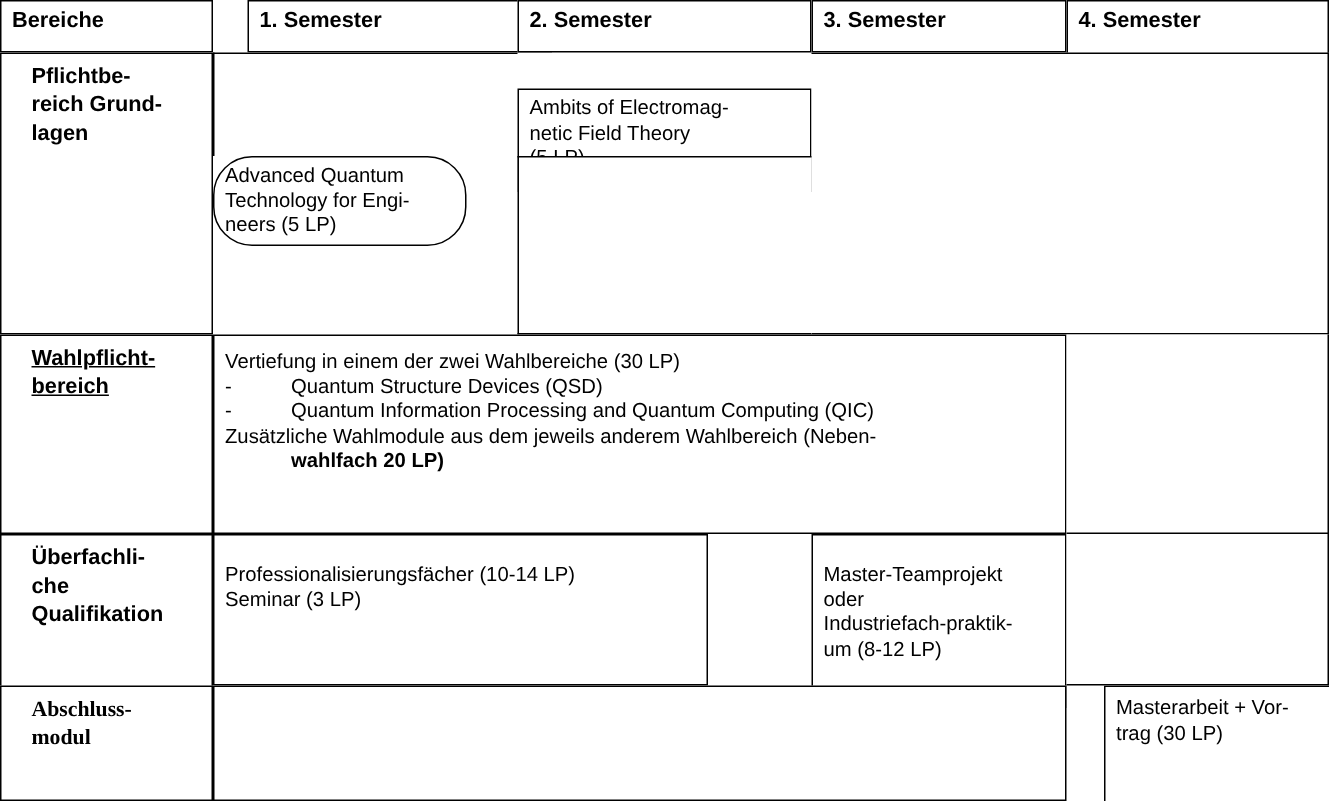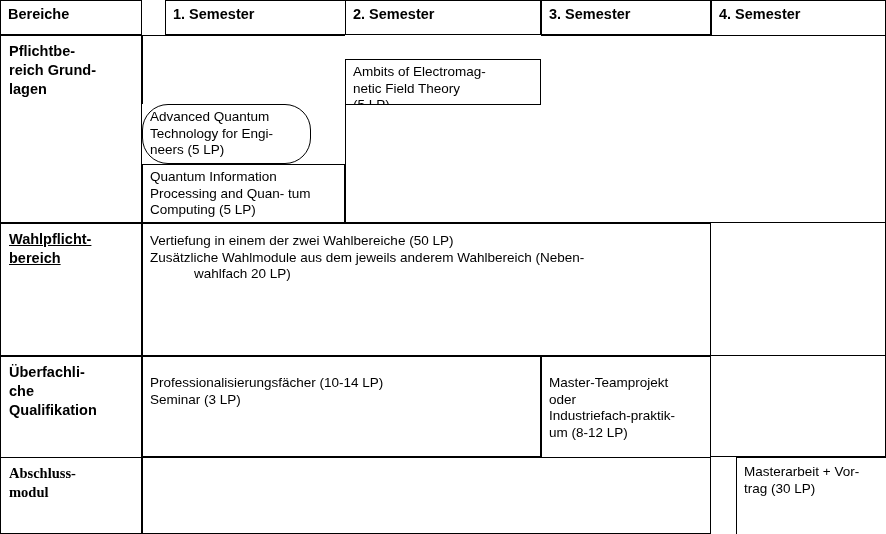--- a/index.html
+++ b/index.html
@@ -33,21 +33,21 @@
     font-weight: bold;
     font-size: 14.5px;
     text-align: left;
     padding-top: 5px;
   }
   .rowlabel {
     font-weight: bold;
     font-size: 14.5px;
     line-height: 19px;
     padding-top: 6px;
-    padding-left: 8px;
+    padding-left: 20px;
   }
   .listline {
     display: block;
     white-space: pre;
   }
   .dash {
     display: inline-block;
     width: 44px;
   }
 </style>
@@ -73,40 +73,39 @@
 (5 LP)</div>
 
   <div class="cellbox" style="left:541px; top:35px; width:345px; height:188px; border-left:none;"></div>
 
   <div class="cellbox" style="left:142px; top:104px; width:169px; height:60px;border-radius:26px;">Advanced Quantum
 Technology for Engi-
 neers (5 LP)</div>
 
   <div class="cellbox" style="left:345px; top:104px; width:196px; height:119px; border-right:none;"></div>
 
-  <div class="cellbox" style="left:142px; top:164px; width:203px; height:59px;">Quantum Information
-Processing and Quan-
-tum Computing (5 LP)</div>
 
   <div class="cellbox rowlabel" style="left:0px; top:223px; width:142px; height:133px; white-space:pre-line;text-decoration:underline;">Wahlpflicht-
 bereich</div>
 
   <div class="cellbox" style="left:142px; top:223px; width:569px; height:133px; padding-top:9px;">
-    <span class="listline">Vertiefung in einem der zwei Wahlbereiche (50 LP)</span>
+    <span class="listline">Vertiefung in einem der zwei Wahlbereiche (30 LP)</span>
+    <span class="listline"><span class="dash">-</span><span>Quantum Structure Devices (QSD)</span></span>
+    <span class="listline"><span class="dash">-</span><span>Quantum Information Processing and Quantum Computing (QIC)</span></span>
     <span class="listline">Zusätzliche Wahlmodule aus dem jeweils anderem Wahlbereich (Neben-</span>
-    <span class="listline" style="padding-left:44px;">wahlfach 20 LP)</span>
+    <span class="listline" style="padding-left:44px;font-weight:bold;">wahlfach 20 LP)</span>
   </div>
 
   <div class="cellbox" style="left:711px; top:223px; width:175px; height:133px; border-left:none; border-top:none;"></div>
 
   <div class="cellbox rowlabel" style="left:0px; top:356px; width:142px; height:104px; white-space:pre-line;">Überfachli-
 che
 Qualifikation</div>
 
-  <div class="cellbox" style="left:142px; top:356px; width:399px; height:101px; white-space:pre-line; padding-top:18px;">Professionalisierungsfächer (10-14 LP)
+  <div class="cellbox" style="left:142px; top:356px; width:330px; height:101px; white-space:pre-line; padding-top:18px;">Professionalisierungsfächer (10-14 LP)
 Seminar (3 LP)</div>
 
   <div class="cellbox" style="left:541px; top:356px; width:170px; height:116px; white-space:pre-line; padding-top:18px;">Master-Teamprojekt
 oder
 Industriefach-praktik-
 um (8-12 LP)</div>
 
   <div class="cellbox" style="left:711px; top:356px; width:175px; height:101px; border-left:none; border-top:none;"></div>
 
   <div class="cellbox rowlabel" style="left:0px; top:457px; width:142px; height:77px; white-space:pre-line;font-family:Liberation Serif, serif;">Abschluss-

